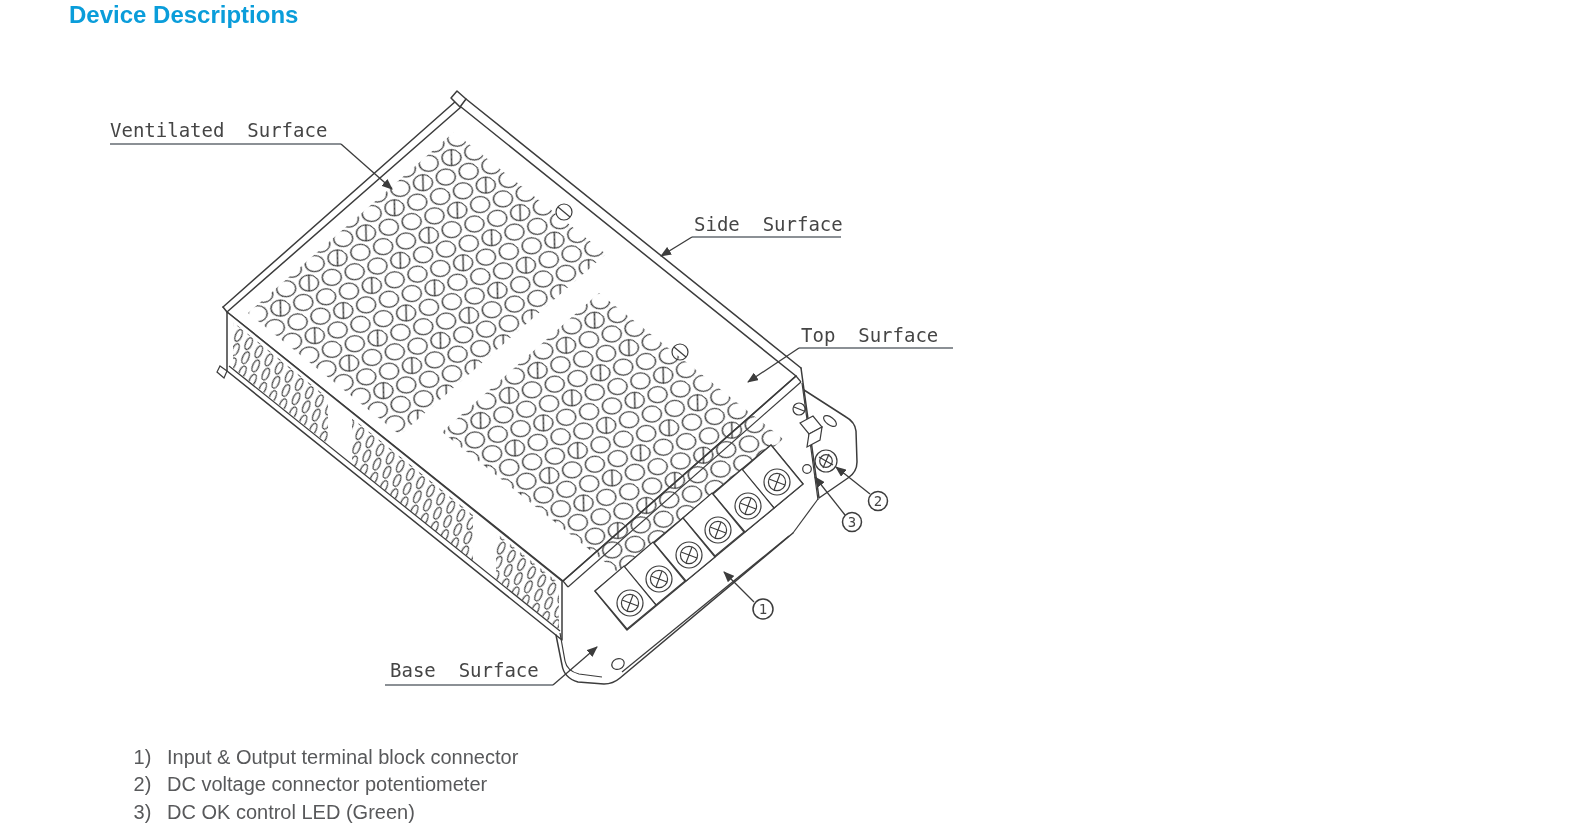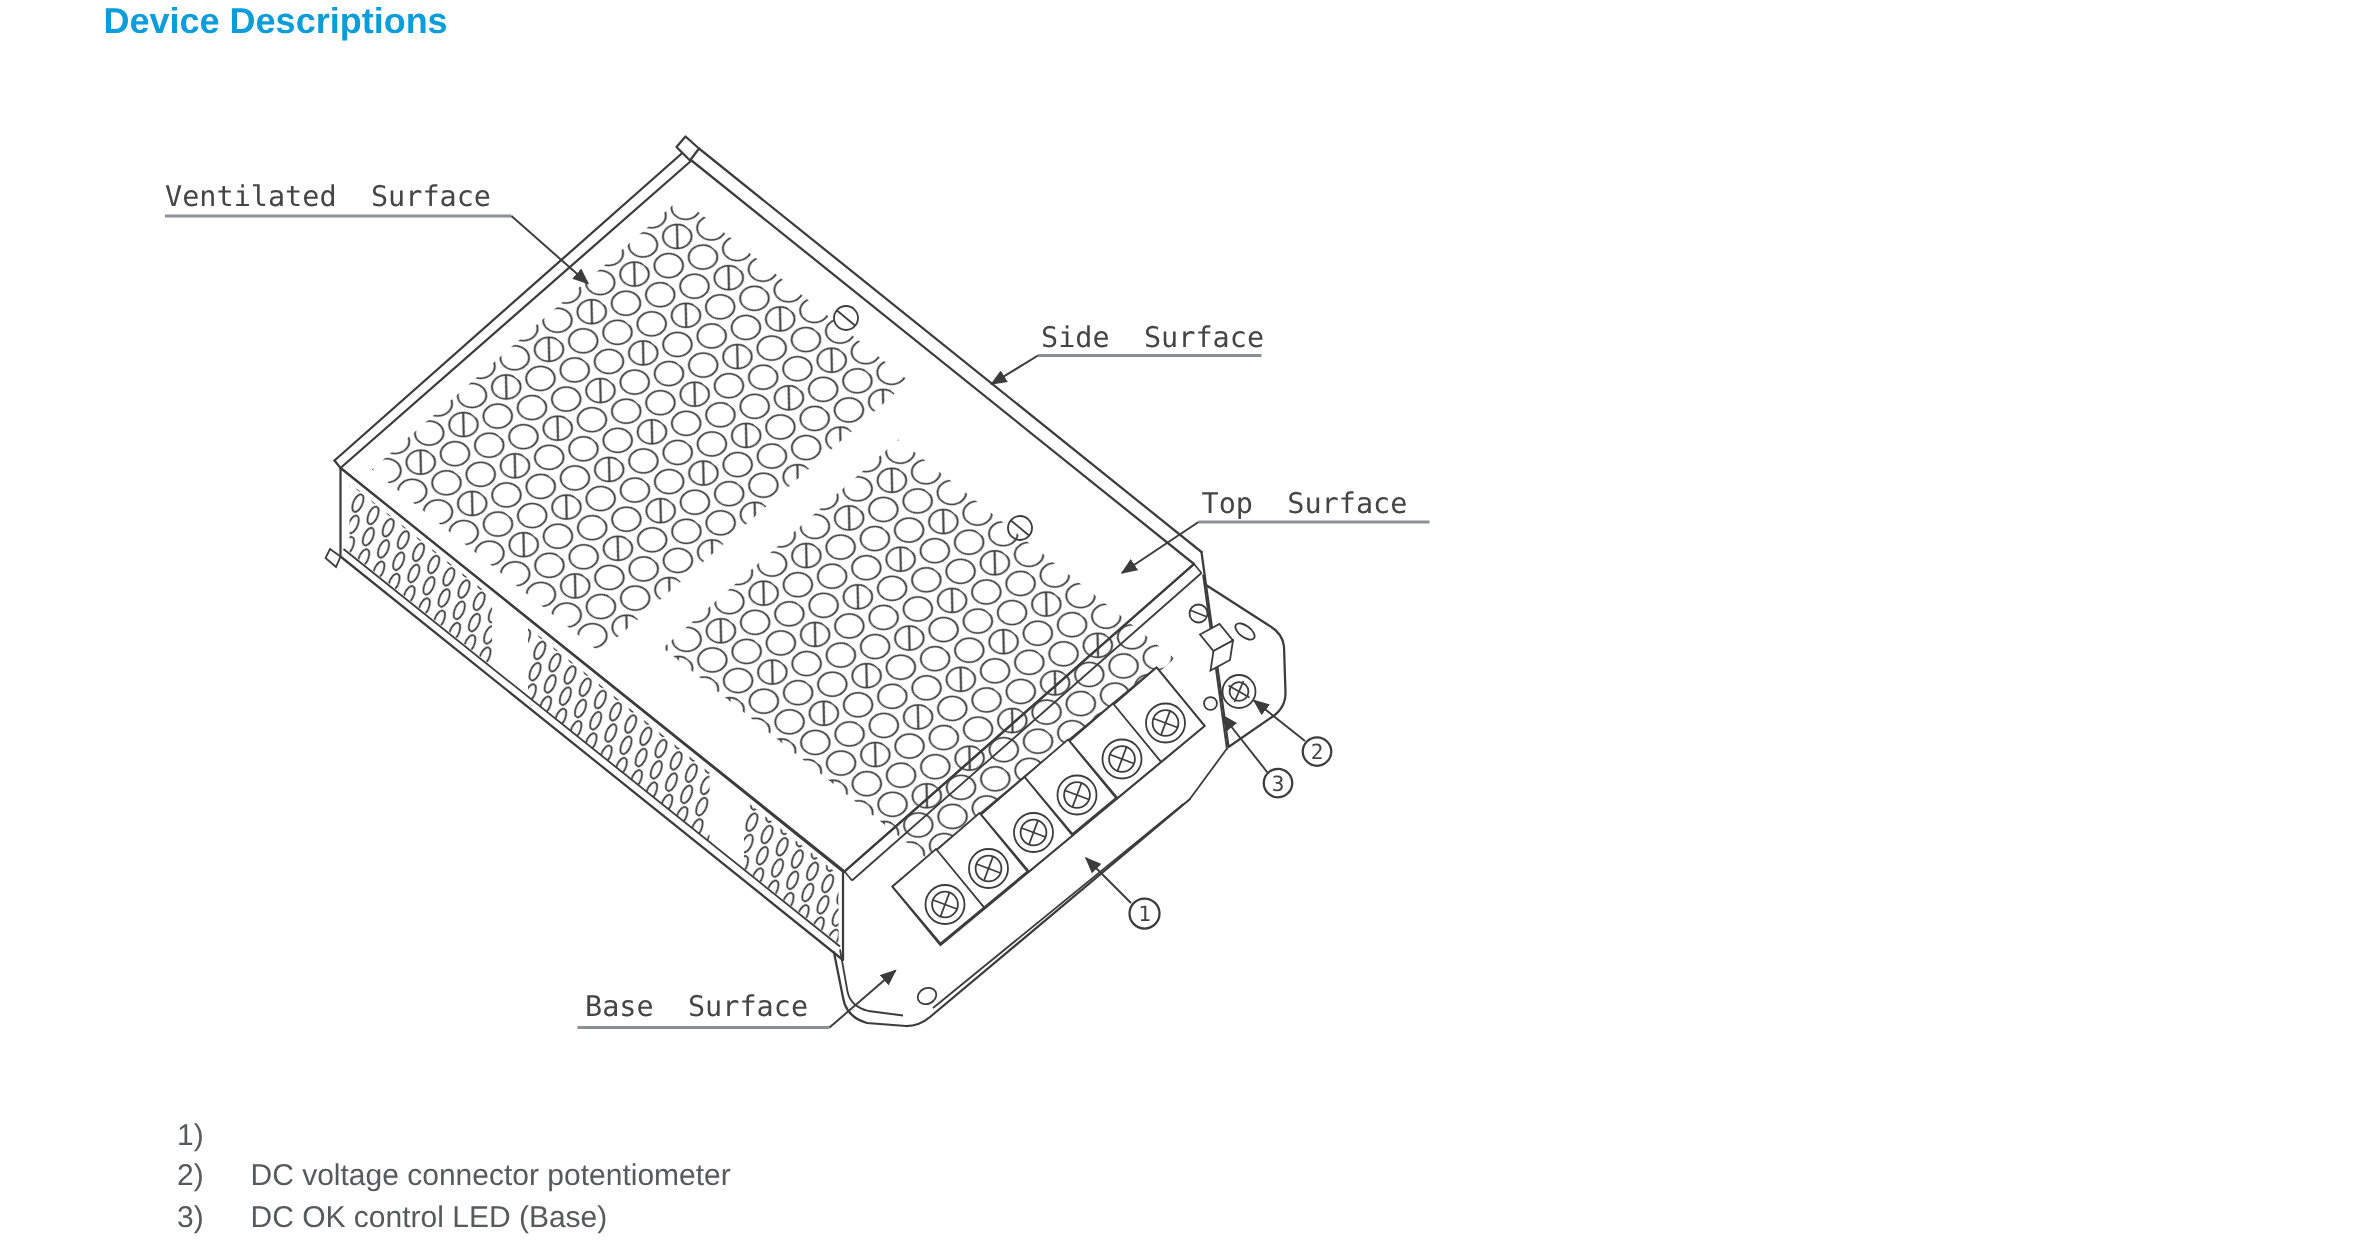--- a/index.html
+++ b/index.html
@@ -3,21 +3,21 @@
 <meta charset="utf-8">
 <style>
   :root{
     --title:#0a9dda;
     --line:#3c3c3c;
     --text:#58595b;
     --cad:#454545;
     --uline:#8b9095;
   }
   html,body{margin:0;padding:0;background:#ffffff;width:1575px;height:831px;overflow:hidden;}
-  .page{position:relative;width:1575px;height:831px;background:#fff;}
+  .page{position:relative;width:1575px;height:831px;background:#fff;text-align:center;}
   .page-title{
     position:absolute;left:69px;top:1px;
     font-family:"Liberation Sans",sans-serif;
     font-size:24px;font-weight:bold;color:var(--title);
     letter-spacing:0px;white-space:pre;
   }
   svg.diagram{position:absolute;left:0;top:0;}
   .ln{stroke:var(--line);stroke-width:1.5;fill:none;stroke-linecap:round;stroke-linejoin:round;}
   .lnw{stroke:var(--line);stroke-width:1.5;fill:#ffffff;stroke-linejoin:round;}
   .lnt{stroke:var(--line);stroke-width:1.2;fill:none;}
@@ -193,24 +193,25 @@
     <g>
       <line x1="845" y1="515" x2="815" y2="477" class="leader" marker-end="url(#arrow)"></line>
       <circle cx="852" cy="522" r="9.5" class="lnw"></circle>
       <text x="852" y="527" class="calloutnum">3</text>
     </g>
   </svg>
 
   <div class="legend">
     <div class="row">
       <span class="num">1)</span>
+      <span class="txt">Input &amp; Output terminal block connector</span>
     </div>
     <div class="row">
       <span class="num">2)</span>
       <span class="txt">DC voltage connector potentiometer</span>
     </div>
     <div class="row">
       <span class="num">3)</span>
-      <span class="txt">DC OK control LED (Base)</span>
+      <span class="txt">DC OK control LED (Green)</span>
     </div>
   </div>
 
 </div>
 
 </body></html>

